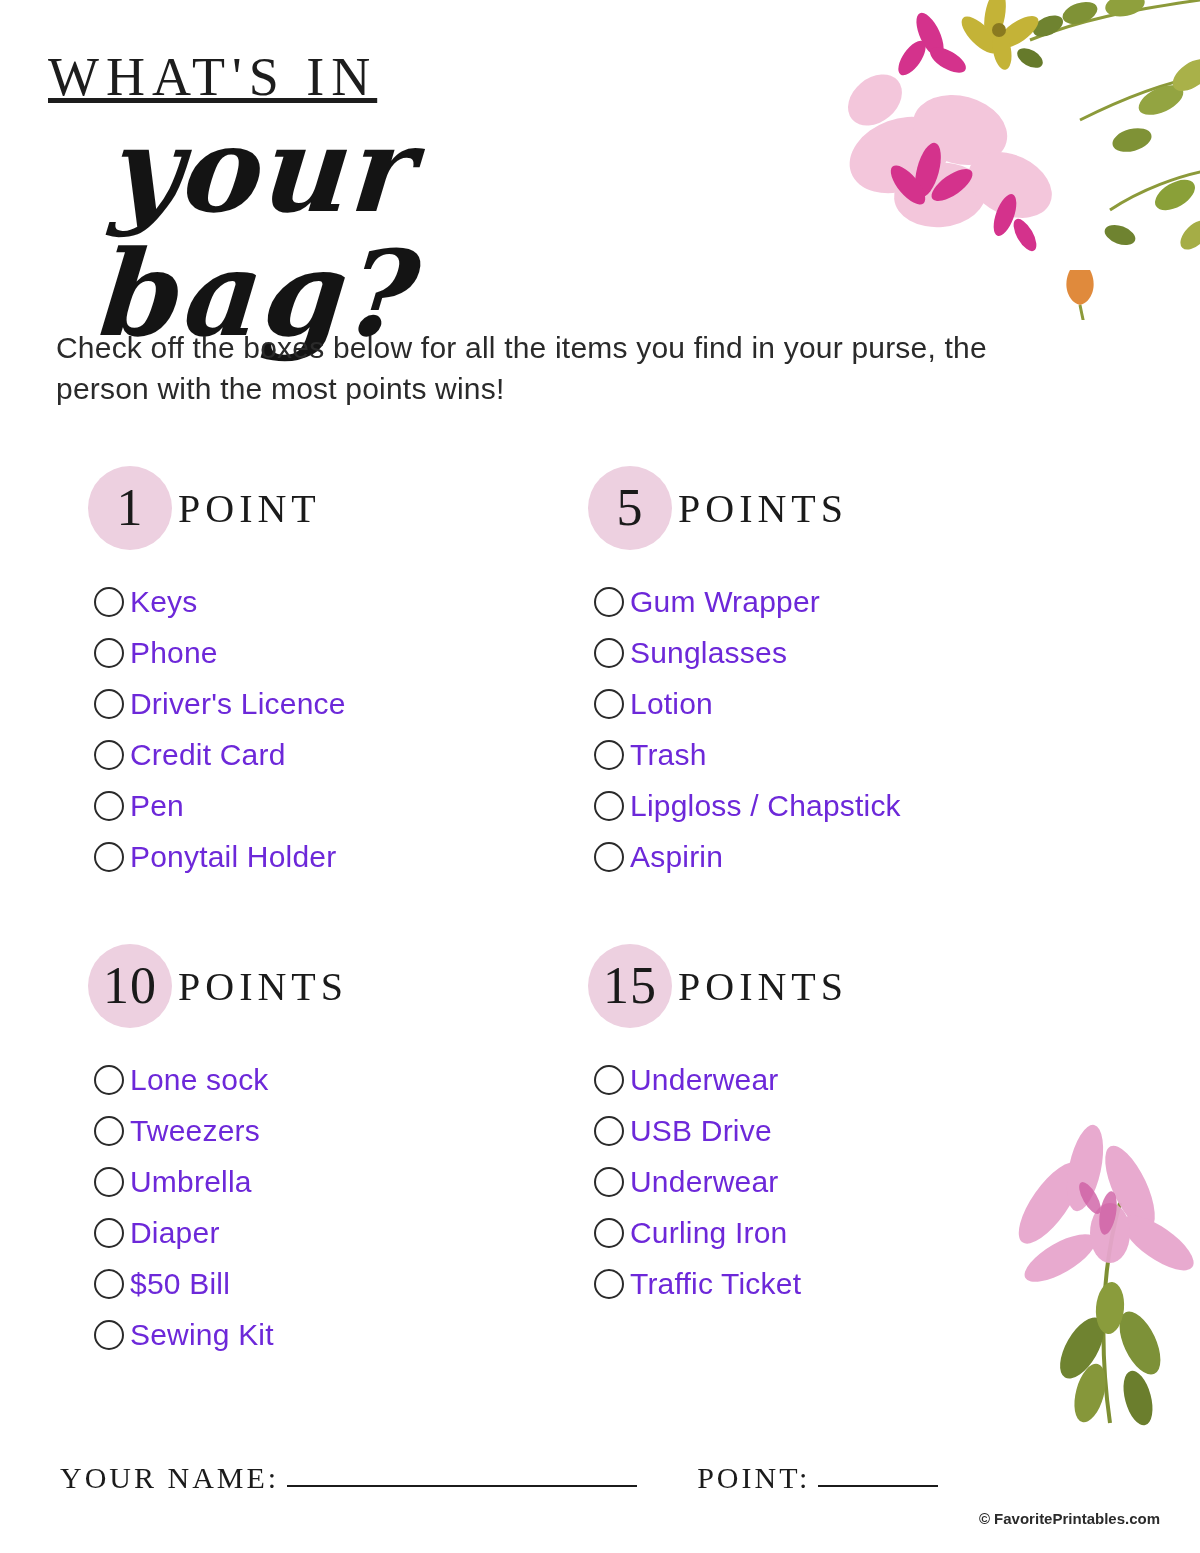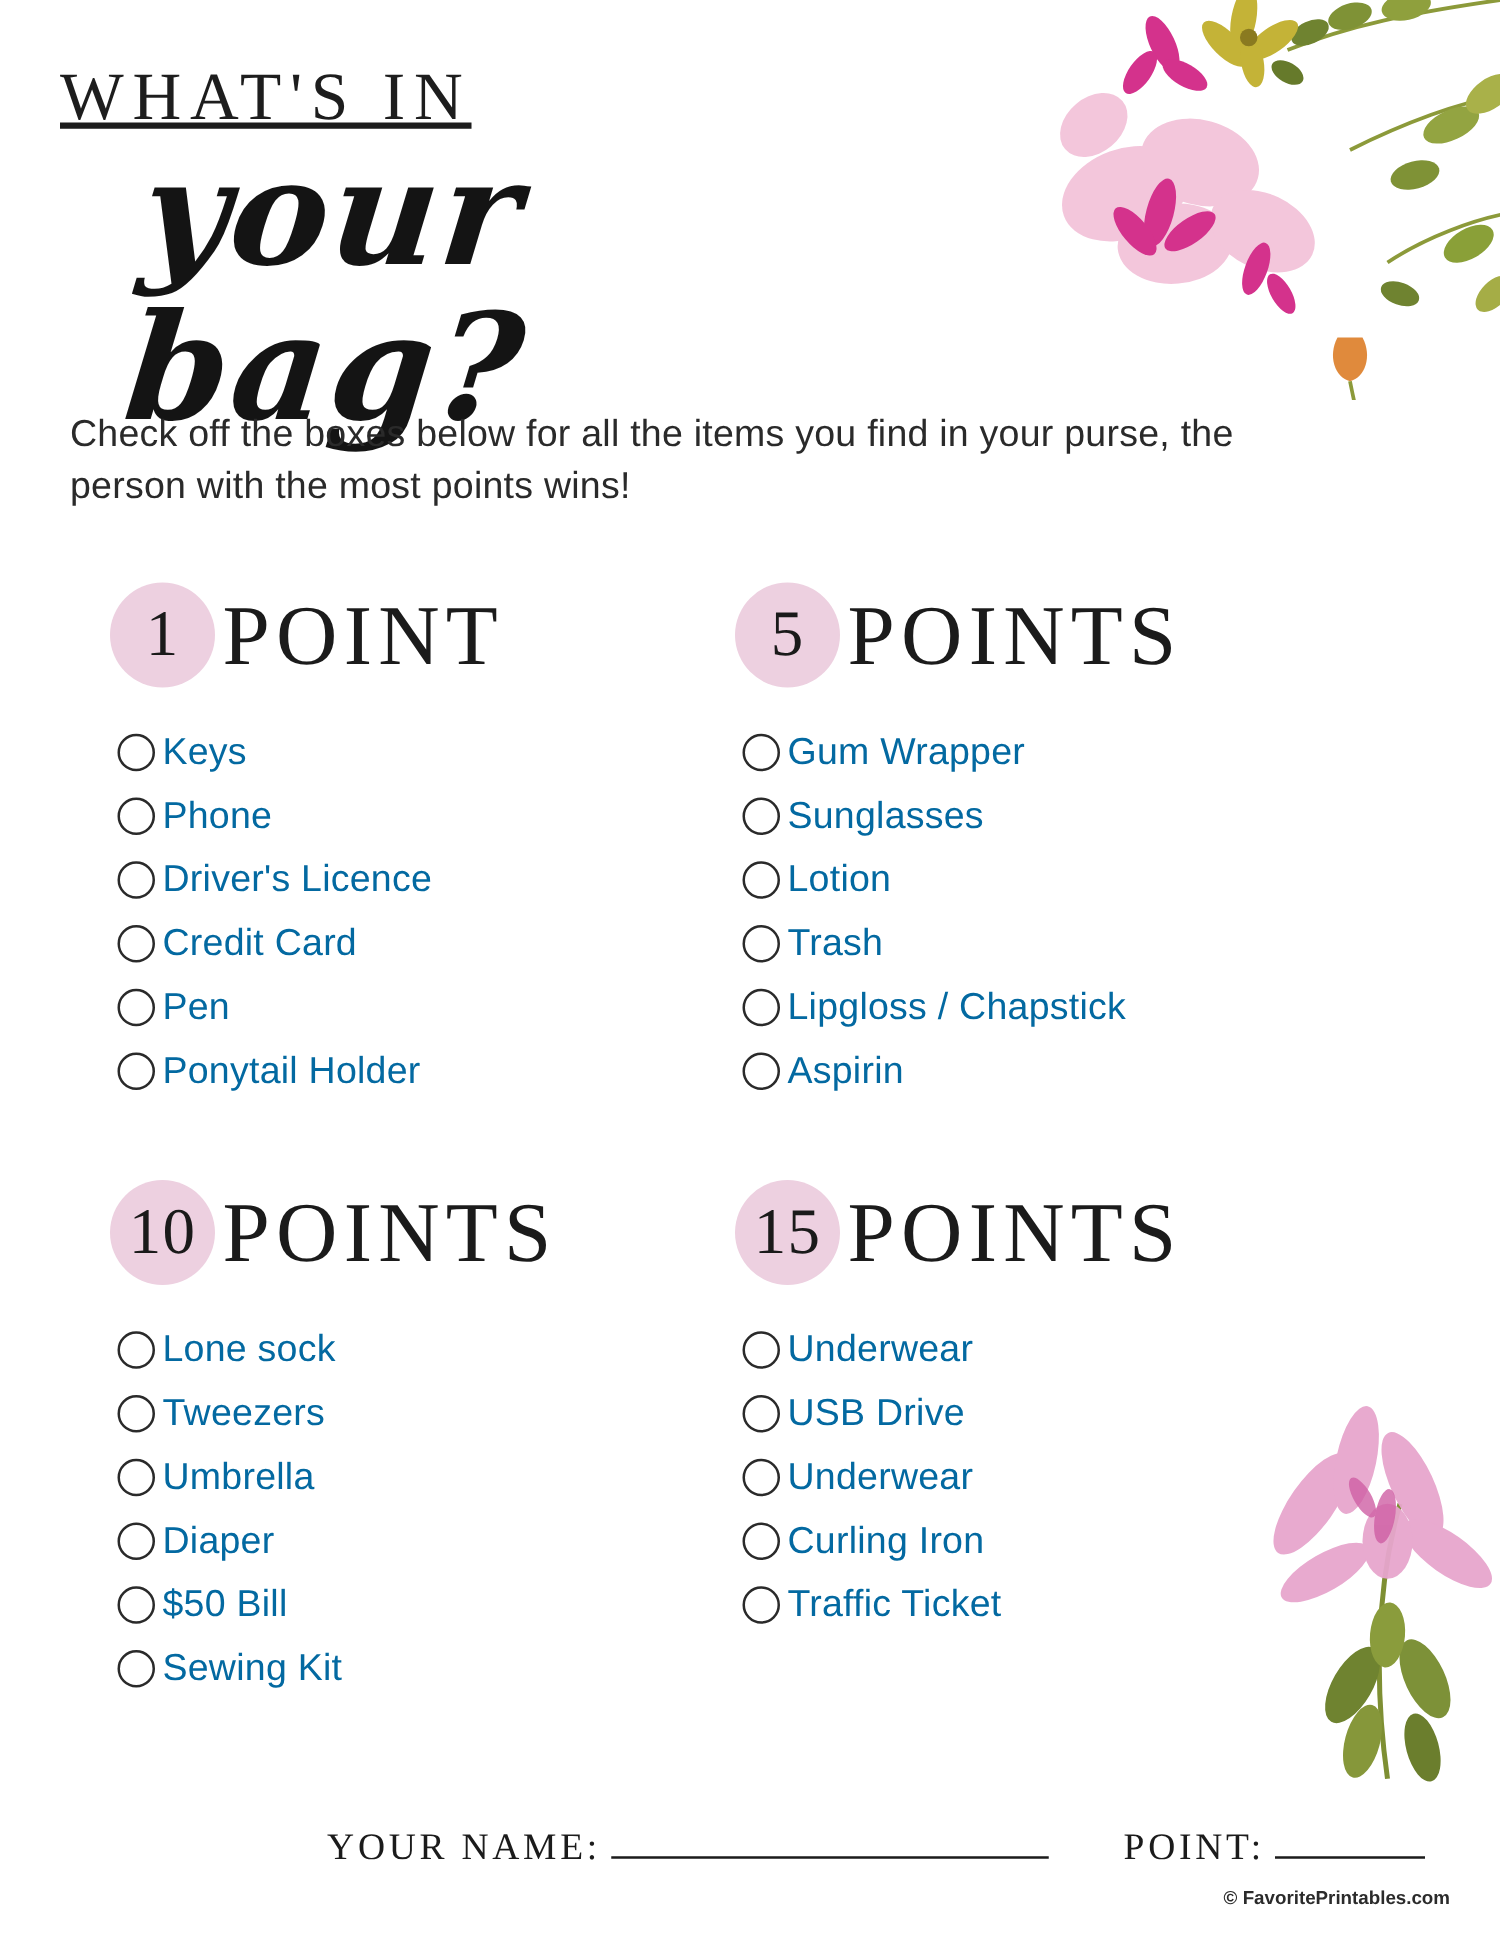--- a/index.html
+++ b/index.html
@@ -116,21 +116,21 @@
   }
   .badge span {
     font-family: "Liberation Serif", serif;
     font-size: 52px;
     color: #1a1a1a;
     letter-spacing: 1px;
     line-height: 1;
   }
   .section-title {
     font-family: "Liberation Serif", serif;
-    font-size: 68px;
+    font-size: 40px;
     letter-spacing: 5px;
     color: #1b1b1b;
     margin-left: 6px;
     white-space: nowrap;
   }
 
   .items {
     margin-top: 6px;
     padding-left: 6px;
   }
@@ -144,37 +144,36 @@
     height: 30px;
     border: 2px solid #2a2a2a;
     border-radius: 50%;
     flex: 0 0 auto;
     box-sizing: border-box;
     background: #fff;
   }
   .item-label {
     font-family: "Liberation Sans", sans-serif;
     font-size: 30px;
-    color: #0369a1;
+    color: #6d28d9;
     margin-left: 6px;
     letter-spacing: 0.2px;
     white-space: nowrap;
   }
 
   .row + .row { margin-top: 58px; }
 
   
   .footer {
     position: absolute;
     left: 60px;
     bottom: 58px;
     width: 1080px;
     display: flex;
     align-items: flex-end;
-    justify-content: flex-end;
   }
   .footer-label {
     font-family: "Liberation Serif", serif;
     font-size: 30px;
     letter-spacing: 3px;
     color: #1b1b1b;
     white-space: nowrap;
   }
   .rule {
     border-bottom: 2px solid #1b1b1b;

